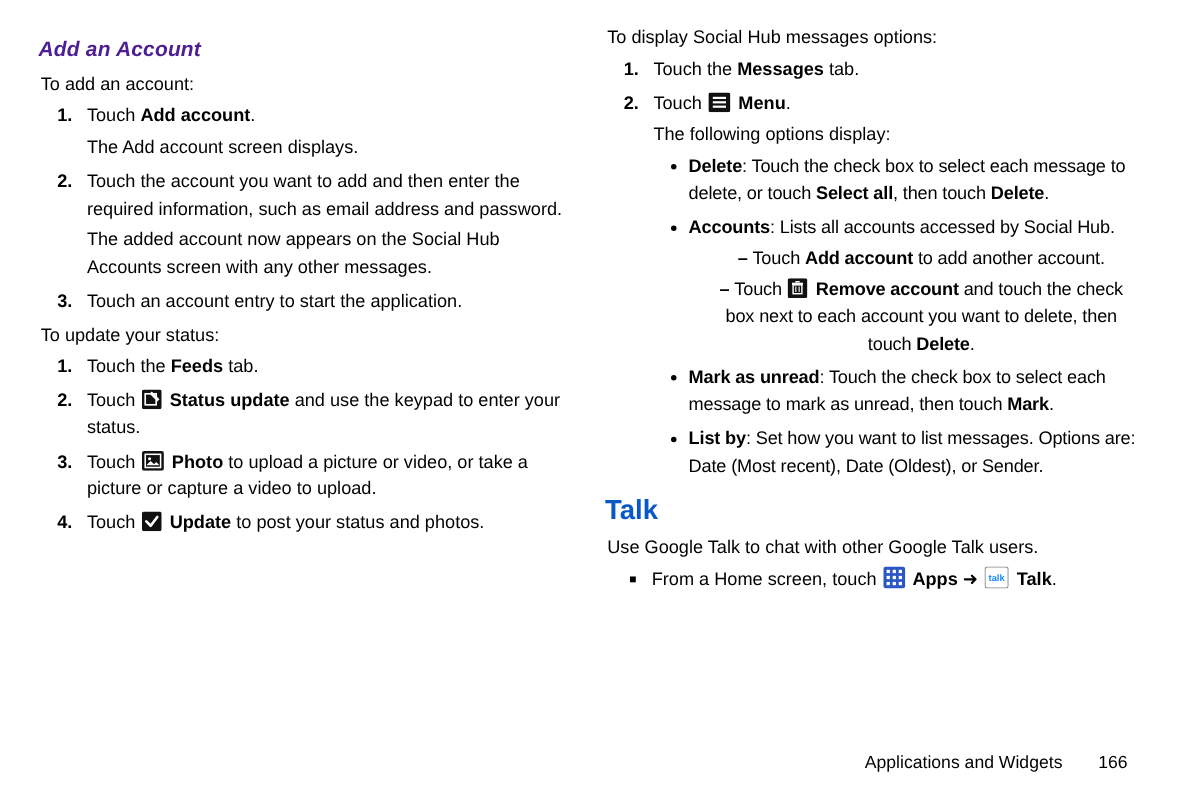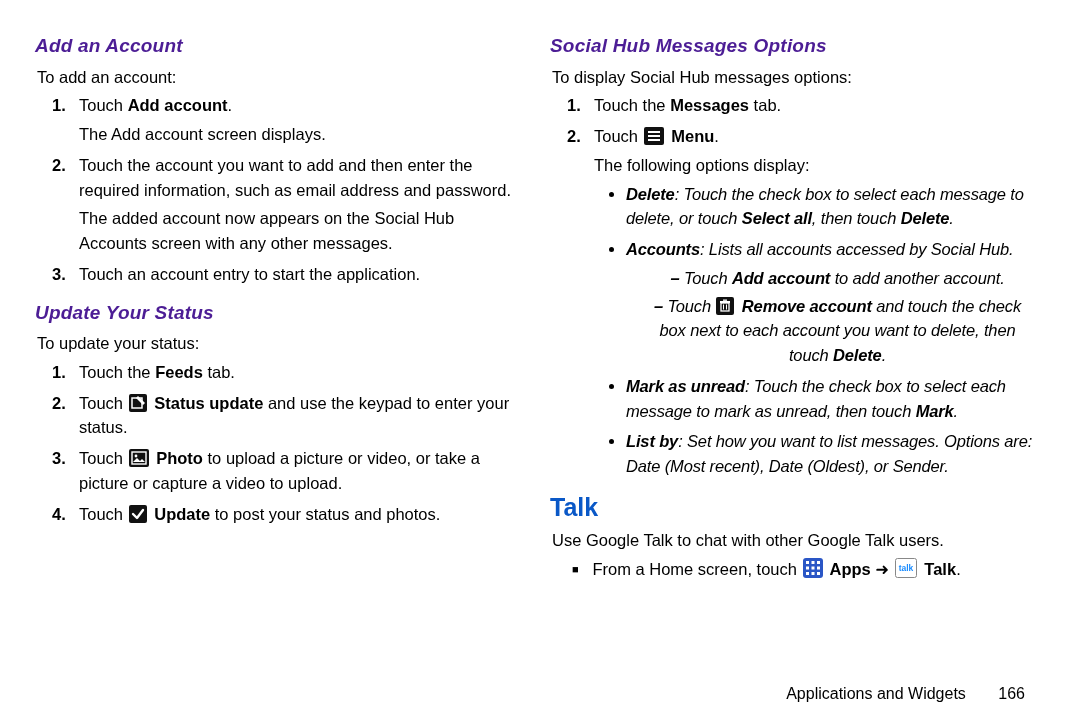--- a/index.html
+++ b/index.html
@@ -57,21 +57,20 @@
     content: counter(list-item) ".  ";
   }
   .followup {
     display: block;
     margin-top: 4px;
   }
   ul.bullets {
     list-style: disc;
     margin: 4px 0 0 32px;
     padding: 0;
-    font-style: italic;
   }
   ul.bullets > li { margin: 4px 0 6px 0; }
   ul.dash {
     list-style: none;
     margin: 4px 0 0 14px;
     padding: 0;
   }
   ul.dash > li::before {
     content: "– ";
     font-weight: bold;
@@ -106,21 +105,20 @@
         <span>Touch </span><b>Add account</b><span>.</span>
         <span class="followup">The Add account screen displays.</span>
       </li>
       <li>
         <span>Touch the account you want to add and then enter the required information, such as email address and password.</span>
         <span class="followup">The added account now appears on the Social Hub Accounts screen with any other messages.</span>
       </li>
       <li>Touch an account entry to start the application.</li>
     </ol>
 
-    <h3 class="blue">Update Your Status</h3>
     <p class="intro">To update your status:</p>
     <ol class="num">
       <li>
         <span>Touch the </span><b>Feeds</b><span> tab.</span>
       </li>
       <li>
         <span>Touch </span><span class="icon"><svg width="18" height="18">
               <rect x="0" y="0" width="18" height="18" rx="2" fill="#111"></rect>
               <rect x="3" y="4" width="10" height="10" fill="none" stroke="#fff" stroke-width="1.5"></rect>
               <path d="M9 2 L16 9 L14 11 L7 4 Z" fill="#fff"></path>
@@ -137,21 +135,20 @@
       <li>
         <span>Touch </span><span class="icon"><svg width="18" height="18">
               <rect x="0" y="0" width="18" height="18" rx="2" fill="#111"></rect>
               <path d="M4 9 L8 13 L14 5" fill="none" stroke="#fff" stroke-width="2.4" stroke-linecap="round" stroke-linejoin="round"></path>
             </svg></span><b> Update</b><span> to post your status and photos.</span>
       </li>
     </ol>
   </div>
 
   <div class="col right">
-    <h3 class="blue">Social Hub Messages Options</h3>
     <p class="intro">To display Social Hub messages options:</p>
     <ol class="num">
       <li>
         <span>Touch the </span><b>Messages</b><span> tab.</span>
       </li>
       <li>
         <span>Touch </span><span class="icon"><svg width="20" height="18">
               <rect x="0" y="0" width="20" height="18" rx="2" fill="#111"></rect>
               <rect x="4" y="4" width="12" height="2" fill="#fff"></rect>
               <rect x="4" y="8" width="12" height="2" fill="#fff"></rect>

